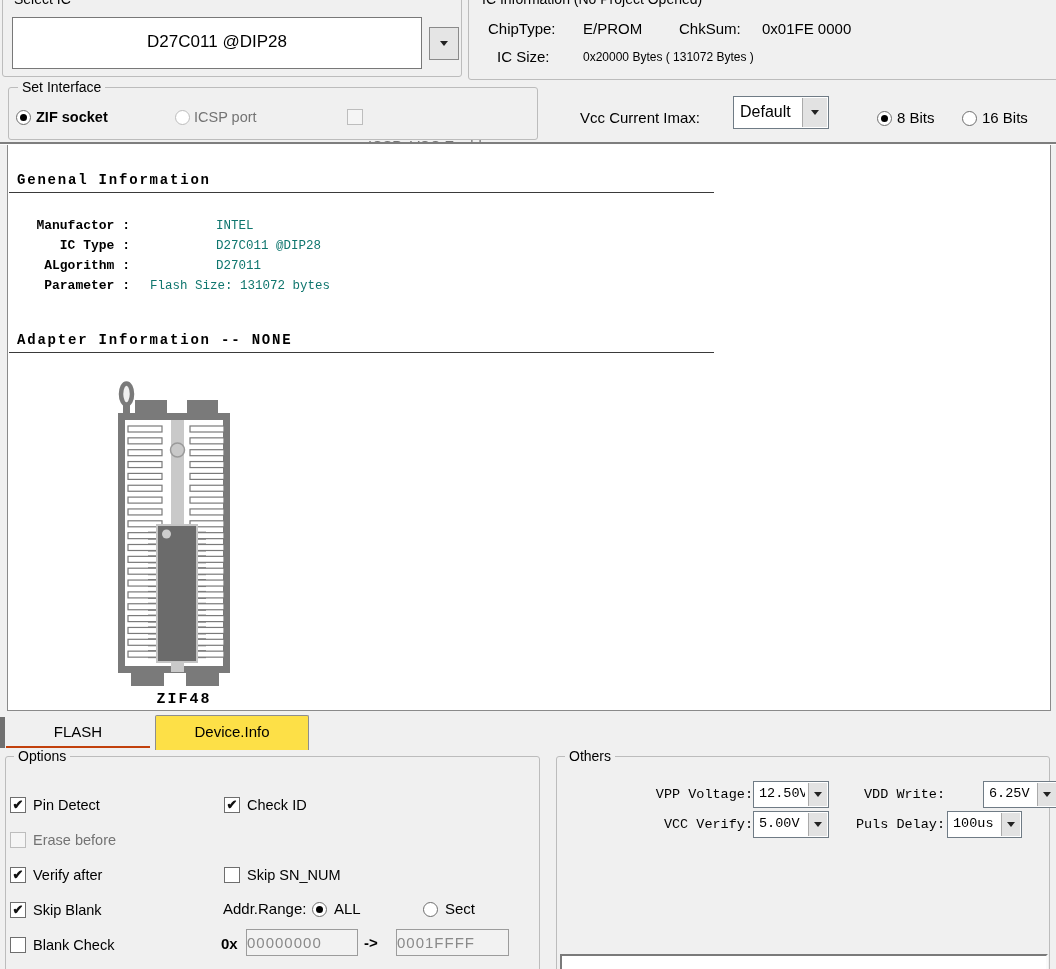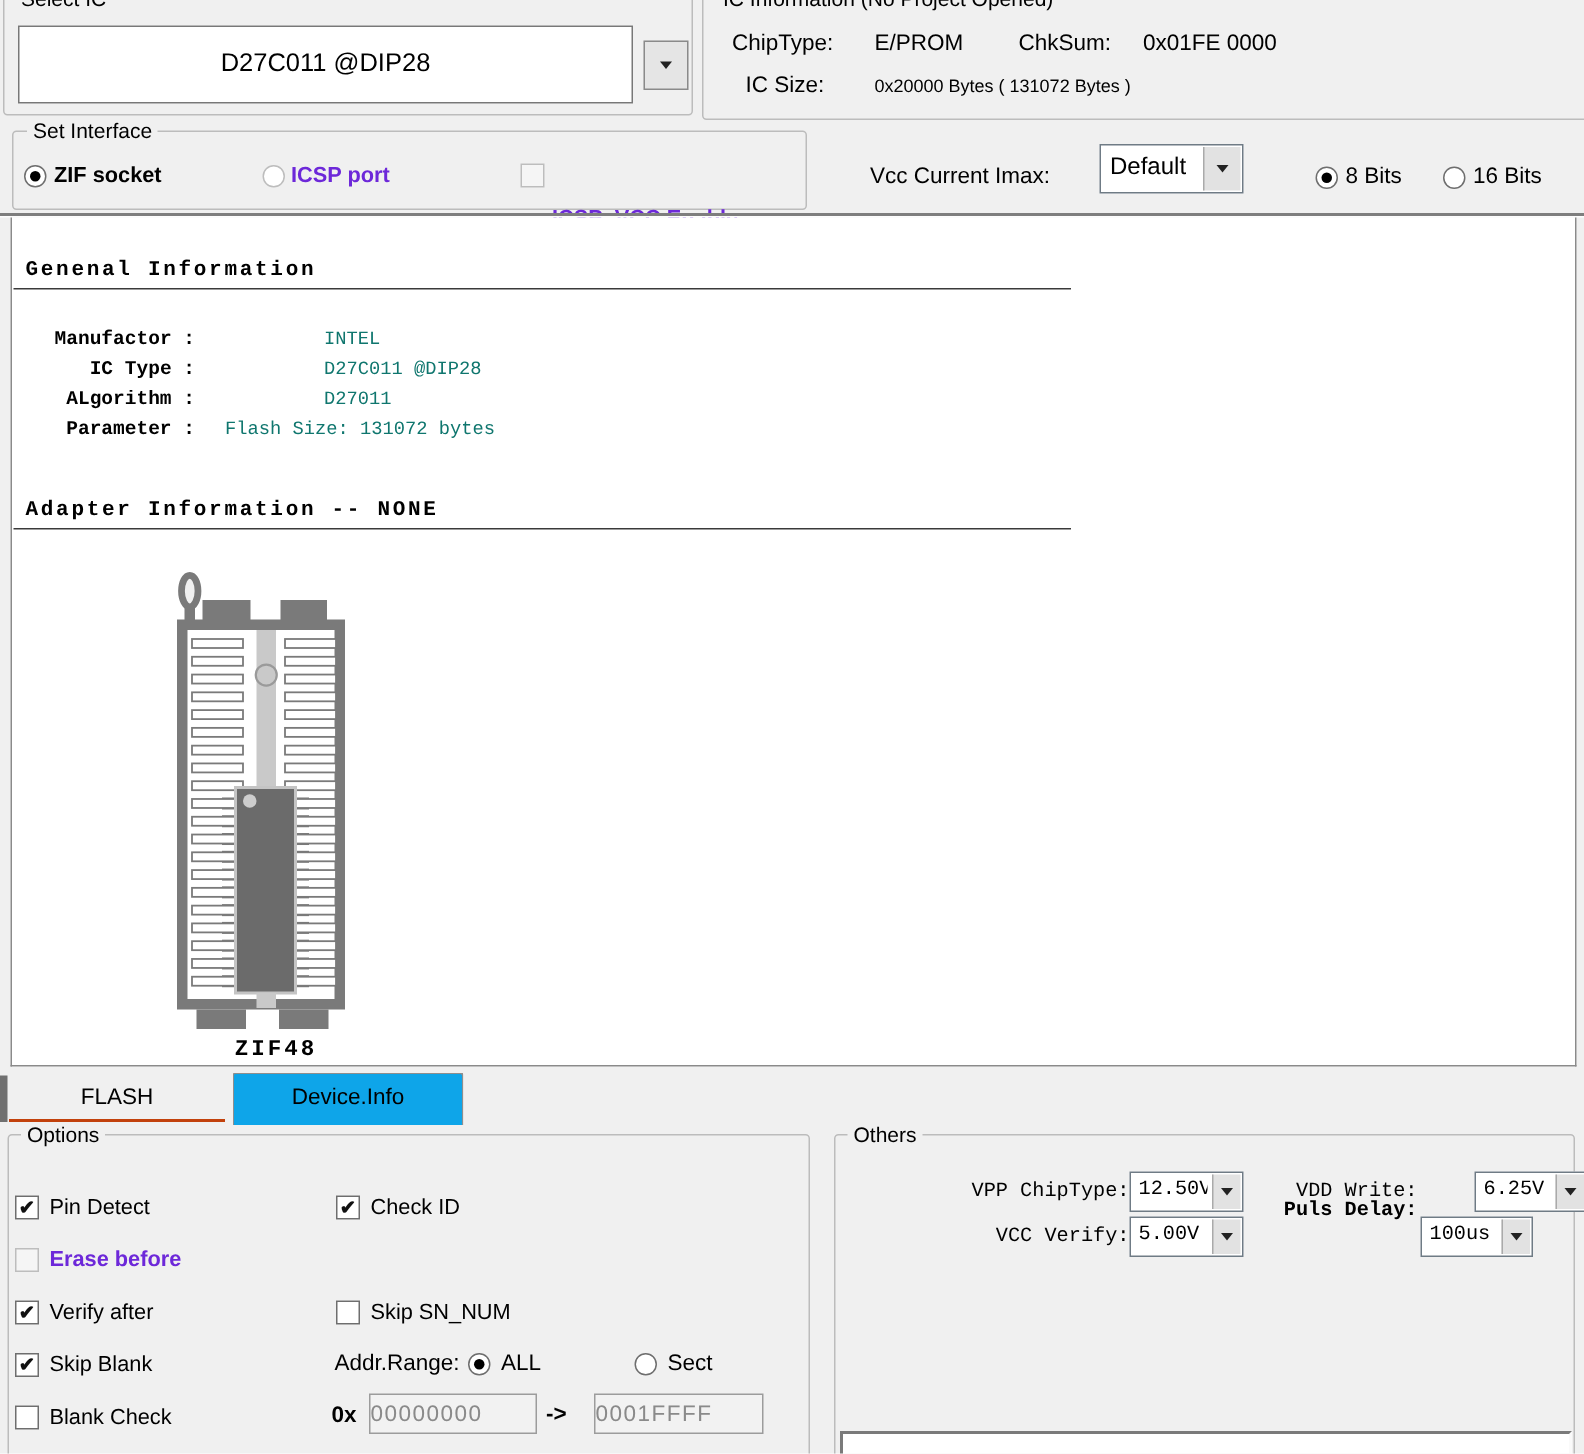--- a/index.html
+++ b/index.html
@@ -7,21 +7,21 @@
     width:1056px;height:969px;position:relative;overflow:hidden;
     background:#f0f0f0;
     font-family:"Liberation Sans", sans-serif;
     color:#000;
     -webkit-font-smoothing:antialiased;
   }
   .abs{position:absolute;}
   .grp{position:absolute;border:1px solid #bcbcbc;border-radius:3px;}
   .grp-title{position:absolute;background:#f0f0f0;padding:0 4px;font-size:14px;white-space:nowrap;}
   .lbl{position:absolute;font-size:14.5px;white-space:nowrap;line-height:16px;}
-  .dis{color:#6d28d9;font-weight:bold;}
+  .dis{color:#737373;}
   .cb{position:absolute;width:14px;height:14px;background:#fff;border:1px solid #6e6e6e;
       text-align:center;line-height:13px;font-size:13px;font-weight:bold;color:#111;}
   .cb.disabled{border-color:#bdbdbd;background:#f5f5f5;}
   .radio{position:absolute;width:13px;height:13px;border:1px solid #6e6e6e;border-radius:50%;background:#fff;}
   .radio.disabled{border-color:#bdbdbd;}
   .radio.checked::after{content:"";position:absolute;left:3px;top:3px;width:7px;height:7px;border-radius:50%;background:#000;}
   .combo{position:absolute;background:#fff;border:1px solid #6f7b85;}
   .combo .val{position:absolute;left:0;top:0;bottom:0;overflow:hidden;white-space:nowrap;}
   .combo .btn{position:absolute;top:1px;right:1px;bottom:1px;background:#e2e2e2;border-left:1px solid #aaa;
       display:flex;align-items:center;justify-content:center;}
@@ -174,21 +174,21 @@
   <rect x="157" y="525" width="40" height="137" fill="#6b6b6b" stroke="#c4c4c4" stroke-width="2"></rect>
   <circle cx="166.5" cy="534" r="4.5" fill="#cdcdcd"></circle>
   <rect x="171" y="662" width="13" height="10" fill="#c9c9c9"></rect>
   <rect x="131" y="673" width="33" height="13" fill="#7a7a7a"></rect>
   <rect x="186" y="673" width="33" height="13" fill="#7a7a7a"></rect>
 </svg>
 <div class="abs mono" style="left:134px;top:691px;width:100px;text-align:center;font-weight:bold;font-size:15px;letter-spacing:2px;">ZIF48</div>
 
 <div class="abs" style="left:0;top:717px;width:5px;height:31px;background:#707070;"></div>
 <div class="tab" style="left:6px;top:718px;width:144px;height:28px;line-height:28px;border-bottom:2px solid #c2410c;">FLASH</div>
-<div class="tab" style="left:155px;top:715px;width:152px;height:34px;line-height:32px;background:#0ea5e9;border:1px solid #8e8e8e;border-bottom:none;border-radius:2px 2px 0 0;">Device.Info</div>
+<div class="tab" style="left:155px;top:715px;width:152px;height:34px;line-height:32px;background:#fde047;border:1px solid #8e8e8e;border-bottom:none;border-radius:2px 2px 0 0;">Device.Info</div>
 
 <div class="grp" style="left:5px;top:756px;width:533px;height:225px;"></div>
 <div class="grp-title" style="left:14px;top:748px;">Options</div>
 
 <span class="cb" style="left:10px;top:797px;"><span>✔</span></span>
 <div class="lbl" style="left:33px;top:797px;">Pin Detect</div>
 <span class="cb" style="left:224px;top:797px;"><span>✔</span></span>
 <div class="lbl" style="left:247px;top:797px;">Check ID</div>
 
 <span class="cb disabled" style="left:10px;top:832px;"><span></span></span>
@@ -210,42 +210,42 @@
 <span class="cb" style="left:10px;top:937px;"><span></span></span>
 <div class="lbl" style="left:33px;top:937px;">Blank Check</div>
 <div class="lbl" style="left:221px;top:936px;font-size:15px;font-weight:bold;">0x</div>
 <div class="input" style="left:246px;top:929px;width:110px;height:25px;line-height:25px;">00000000</div>
 <div class="lbl" style="left:364px;top:935px;font-size:15px;font-weight:bold;">-&gt;</div>
 <div class="input" style="left:396px;top:929px;width:111px;height:25px;line-height:25px;">0001FFFF</div>
 
 <div class="grp" style="left:556px;top:756px;width:492px;height:225px;"></div>
 <div class="grp-title" style="left:565px;top:748px;">Others</div>
 
-<div class="o-lbl" style="left:613px;top:787px;width:140px;">VPP ChipType:</div>
+<div class="o-lbl" style="left:613px;top:787px;width:140px;">VPP Voltage:</div>
 <div class="combo o-combo" style="left:753px;top:781px;width:74px;height:25px;">
   <span class="val">12.50V</span>
   <span class="btn" style="width:18px;">
       <span class="tri"></span>
     </span>
 </div>
 <div class="o-lbl" style="left:805px;top:787px;width:140px;">VDD Write:</div>
 <div class="combo o-combo" style="left:947px;top:781px;width:73px;height:25px;margin-left:36px;">
   <span class="val">6.25V</span>
   <span class="btn" style="width:18px;">
       <span class="tri"></span>
     </span>
 </div>
 <div class="o-lbl" style="left:613px;top:817px;width:140px;">VCC Verify:</div>
 <div class="combo o-combo" style="left:753px;top:811px;width:74px;height:25px;">
   <span class="val">5.00V</span>
   <span class="btn" style="width:18px;">
       <span class="tri"></span>
     </span>
 </div>
-<div class="o-lbl" style="left:805px;top:800px;width:140px;font-weight:bold;">Puls Delay:</div>
+<div class="o-lbl" style="left:805px;top:817px;width:140px;">Puls Delay:</div>
 <div class="combo o-combo" style="left:947px;top:811px;width:73px;height:25px;">
   <span class="val">100us</span>
   <span class="btn" style="width:18px;">
       <span class="tri"></span>
     </span>
 </div>
 
 <div class="abs" style="left:560px;top:954px;width:484px;height:20px;background:#fff;border:2px solid;border-color:#7a7a7a #fafafa #fafafa #7a7a7a;"></div>
 
 </body></html>

